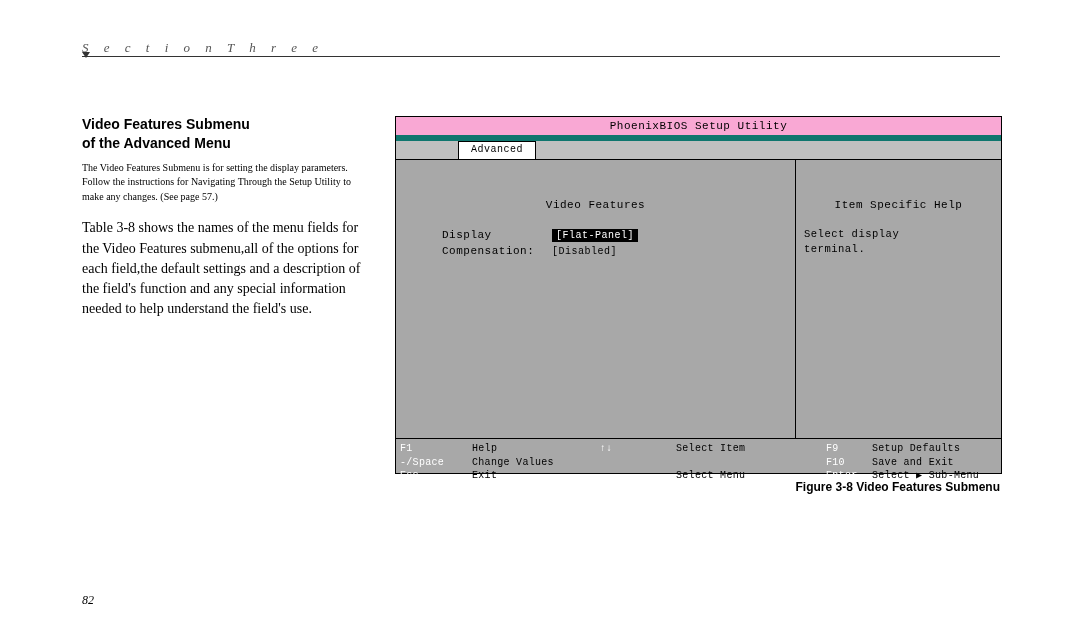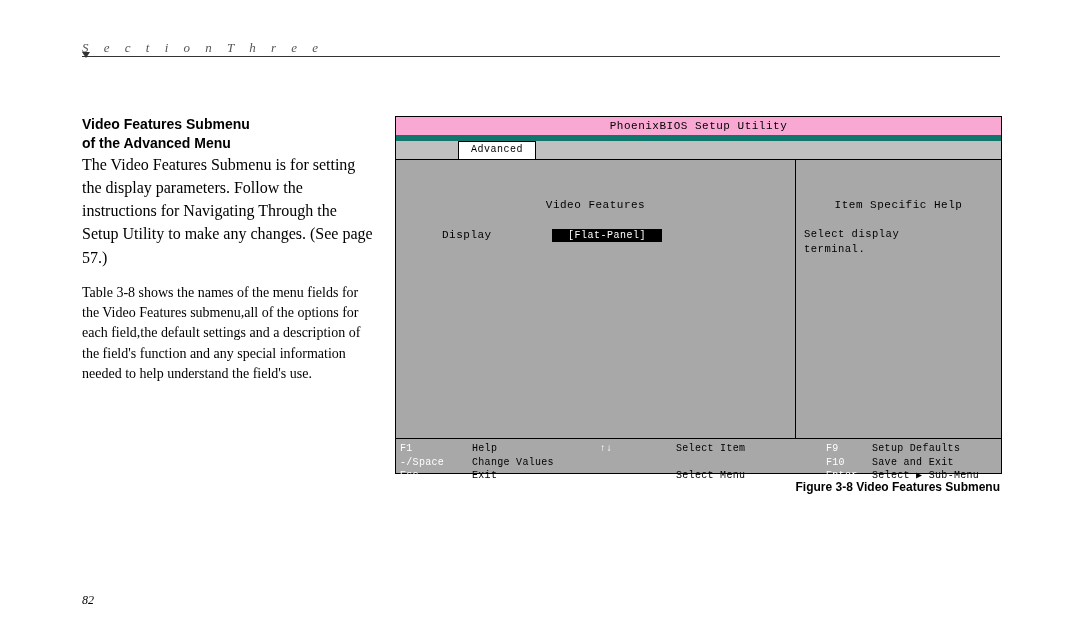--- a/index.html
+++ b/index.html
@@ -50,23 +50,23 @@
     left: 82px;
     width: 292px;
   }
   .heading {
     font-family: Arial, Helvetica, sans-serif;
     font-weight: bold;
     font-size: 14px;
     line-height: 1.35;
   }
   .para {
-    font-size: 16px;
+    font-size: 10px;
     line-height: 1.45;
-    margin-top: 0;
+    margin-top: 8px;
   }
   .para2 {
     font-size: 14px;
     line-height: 1.45;
     margin-top: 14px;
   }
   .pagenum {
     position: absolute;
     bottom: 22px;
     left: 82px;
@@ -150,21 +150,21 @@
   .field-row {
     display: flex;
     align-items: center;
     height: 16px;
     font-size: 11px;
   }
   .field-label { flex: 0 0 110px; letter-spacing: 0.5px; padding-left: 40px; }
   .field-val-sel {
     background: #000;
     color: #fff;
-    padding: 0 16px;
+    padding: 0 4px;
     font-size: 10px;
     height: 13px;
     line-height: 13px;
     letter-spacing: 0.5px;
   }
   .field-val {
     font-size: 10px;
     letter-spacing: 0.5px;
   }
   .help-body {
@@ -216,20 +216,24 @@
         <div class="tab-spacer"></div>
         <div class="tab-active">Advanced</div>
       </div>
 
       <div class="bios-body">
         <div class="bios-main">
           <div class="col-head">Video Features</div>
           <div class="field-row">
             <span class="field-label">Display</span>
             <span class="field-val-sel">[Flat-Panel]</span>
+          </div>
+          <div class="field-row">
+            <span class="field-label">Compensation:</span>
+            <span class="field-val">[Disabled]</span>
           </div>
         </div>
         <div class="bios-side">
           <div class="col-head">Item Specific Help</div>
           <div class="help-body">
             <span>Select display</span><br>
             <span>terminal.</span>
           </div>
         </div>
       </div>

